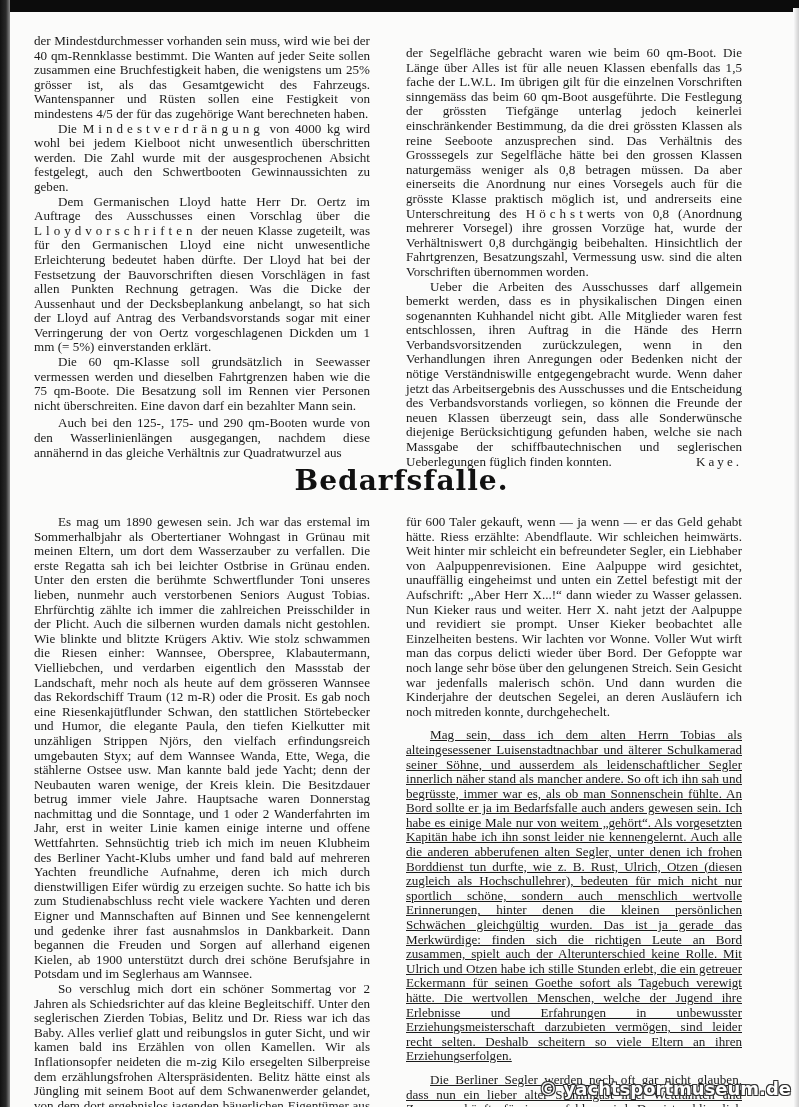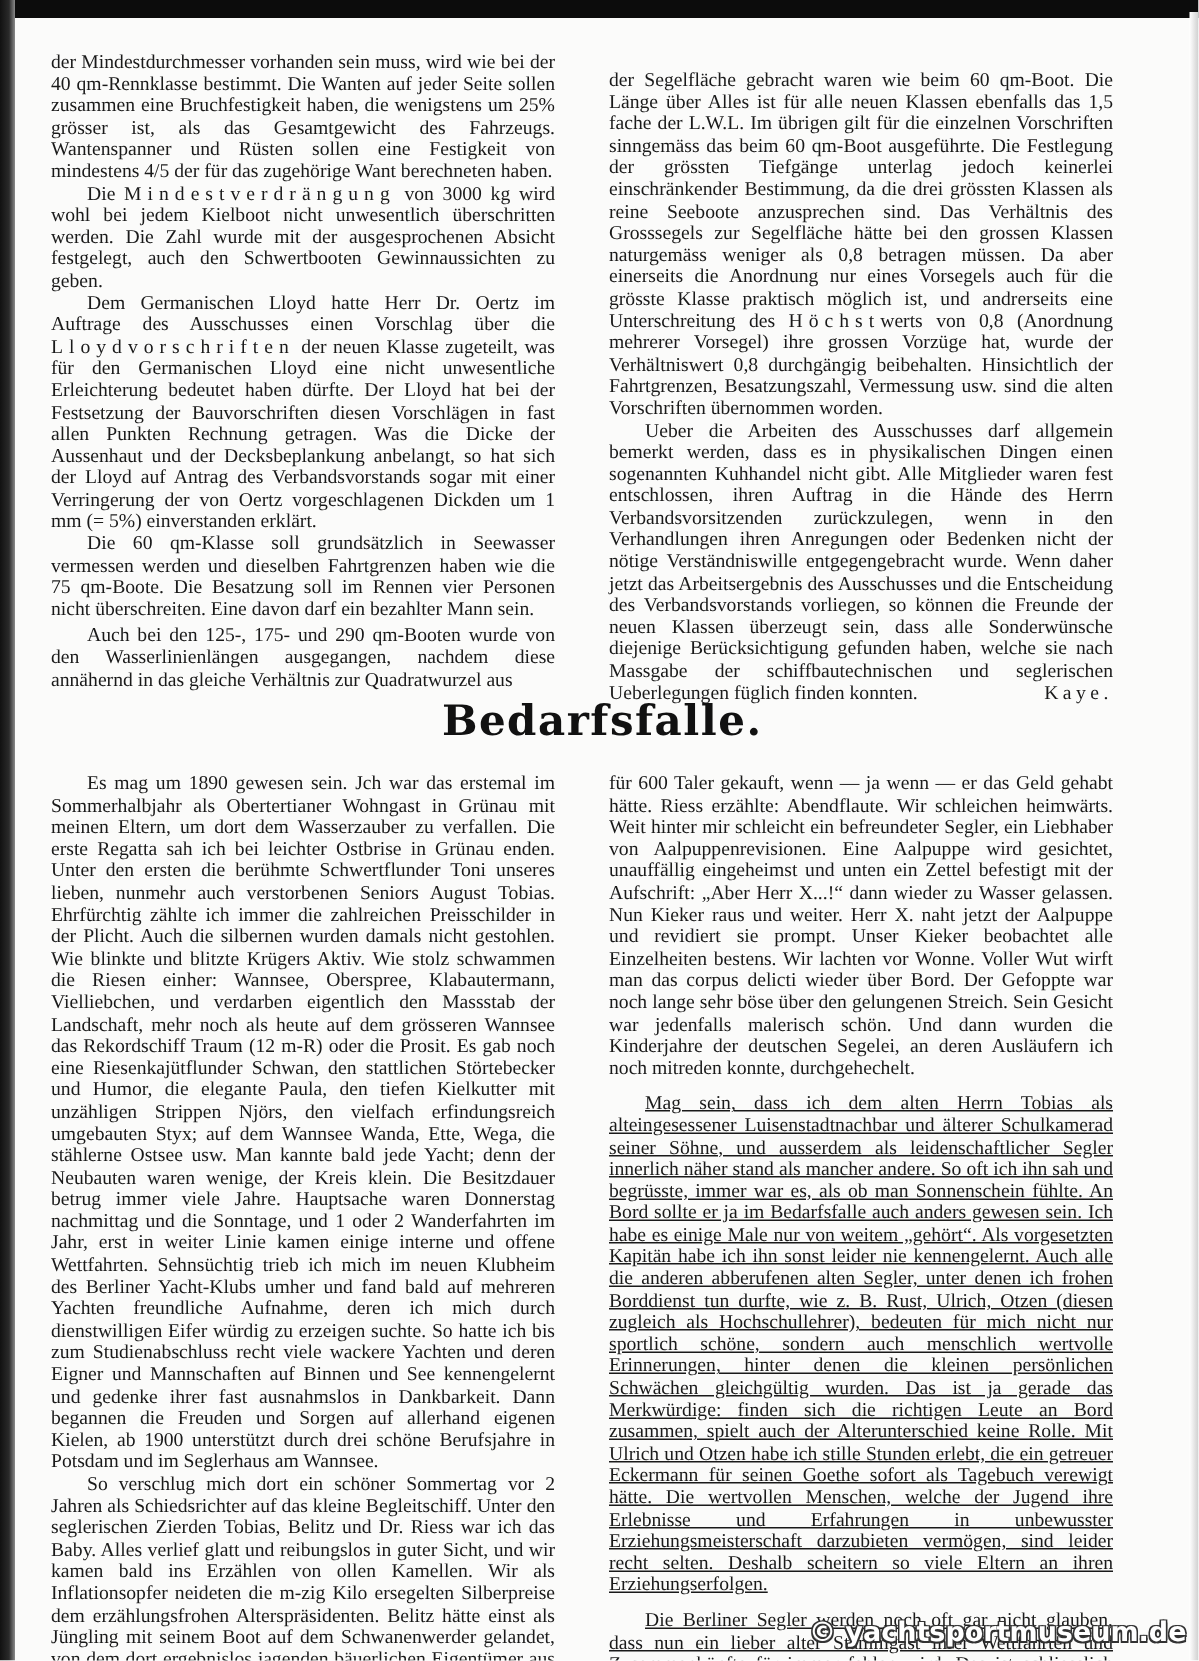--- a/index.html
+++ b/index.html
@@ -46,21 +46,21 @@
 <body>
 
 <div class="topbar"></div>
 <div class="leftbar"></div>
 <div class="rightedge"></div>
 
 <div class="page">
 
   <div class="col" id="col-tl">
     <p>der Mindestdurchmesser vorhanden sein muss, wird wie bei der 40 qm-Rennklasse bestimmt. Die Wanten auf jeder Seite sollen zusammen eine Bruchfestigkeit haben, die wenigstens um 25% grösser ist, als das Gesamtgewicht des Fahrzeugs. Wantenspanner und Rüsten sollen eine Festigkeit von mindestens 4/5 der für das zugehörige Want berechneten haben.</p>
-    <p class="ind"><span>Die </span><span class="sp">Mindestverdrängung</span><span> von 3000 kg wird wohl bei jedem Kielboot nicht unwesentlich überschritten werden. Die Zahl wurde mit der ausgesprochenen Absicht festgelegt, auch den Schwertbooten Gewinnaussichten zu geben.</span></p>
+    <p class="ind"><span>Die </span><span class="sp">Mindestverdrängung</span><span> von 4000 kg wird wohl bei jedem Kielboot nicht unwesentlich überschritten werden. Die Zahl wurde mit der ausgesprochenen Absicht festgelegt, auch den Schwertbooten Gewinnaussichten zu geben.</span></p>
     <p class="ind"><span>Dem Germanischen Lloyd hatte Herr Dr. Oertz im Auftrage des Ausschusses einen Vorschlag über die </span><span class="sp">Lloydvorschriften</span><span> der neuen Klasse zugeteilt, was für den Germanischen Lloyd eine nicht unwesentliche Erleichterung bedeutet haben dürfte. Der Lloyd hat bei der Festsetzung der Bauvorschriften diesen Vorschlägen in fast allen Punkten Rechnung getragen. Was die Dicke der Aussenhaut und der Decksbeplankung anbelangt, so hat sich der Lloyd auf Antrag des Verbandsvorstands sogar mit einer Verringerung der von Oertz vorgeschlagenen Dickden um 1 mm (= 5%) einverstanden erklärt.</span></p>
     <p class="ind">Die 60 qm-Klasse soll grundsätzlich in Seewasser vermessen werden und dieselben Fahrtgrenzen haben wie die 75 qm-Boote. Die Besatzung soll im Rennen vier Personen nicht überschreiten. Eine davon darf ein bezahlter Mann sein.</p>
     <p class="ind gap">Auch bei den 125-, 175- und 290 qm-Booten wurde von den Wasserlinienlängen ausgegangen, nachdem diese annähernd in das gleiche Verhältnis zur Quadratwurzel aus</p>
   </div>
 
   <div class="col" id="col-tr">
     <p><span>der Segelfläche gebracht waren wie beim 60 qm-Boot. Die Länge über Alles ist für alle neuen Klassen ebenfalls das 1,5 fache der L.W.L. Im übrigen gilt für die einzelnen Vorschriften sinngemäss das beim 60 qm-Boot ausgeführte. Die Festlegung der grössten Tiefgänge unterlag jedoch keinerlei einschränkender Bestimmung, da die drei grössten Klassen als reine Seeboote anzusprechen sind. Das Verhältnis des Grosssegels zur Segelfläche hätte bei den grossen Klassen naturgemäss weniger als 0,8 betragen müssen. Da aber einerseits die Anordnung nur eines Vorsegels auch für die grösste Klasse praktisch möglich ist, und andrerseits eine Unterschreitung des </span><span class="sp">Höchst</span><span>werts von 0,8 (Anordnung mehrerer Vorsegel) ihre grossen Vorzüge hat, wurde der Verhältniswert 0,8 durchgängig beibehalten. Hinsichtlich der Fahrtgrenzen, Besatzungszahl, Vermessung usw. sind die alten Vorschriften übernommen worden.</span></p>
     <p class="ind"><span>Ueber die Arbeiten des Ausschusses darf allgemein bemerkt werden, dass es in physikalischen Dingen einen sogenannten Kuhhandel nicht gibt. Alle Mitglieder waren fest entschlossen, ihren Auftrag in die Hände des Herrn Verbandsvorsitzenden zurückzulegen, wenn in den Verhandlungen ihren Anregungen oder Bedenken nicht der nötige Verständniswille entgegengebracht wurde. Wenn daher jetzt das Arbeitsergebnis des Ausschusses und die Entscheidung des Verbandsvorstands vorliegen, so können die Freunde der neuen Klassen überzeugt sein, dass alle Sonderwünsche diejenige Berücksichtigung gefunden haben, welche sie nach Massgabe der schiffbautechnischen und seglerischen Ueberlegungen füglich finden konnten.</span><span class="sig">Kaye.</span></p>
   </div>
 

